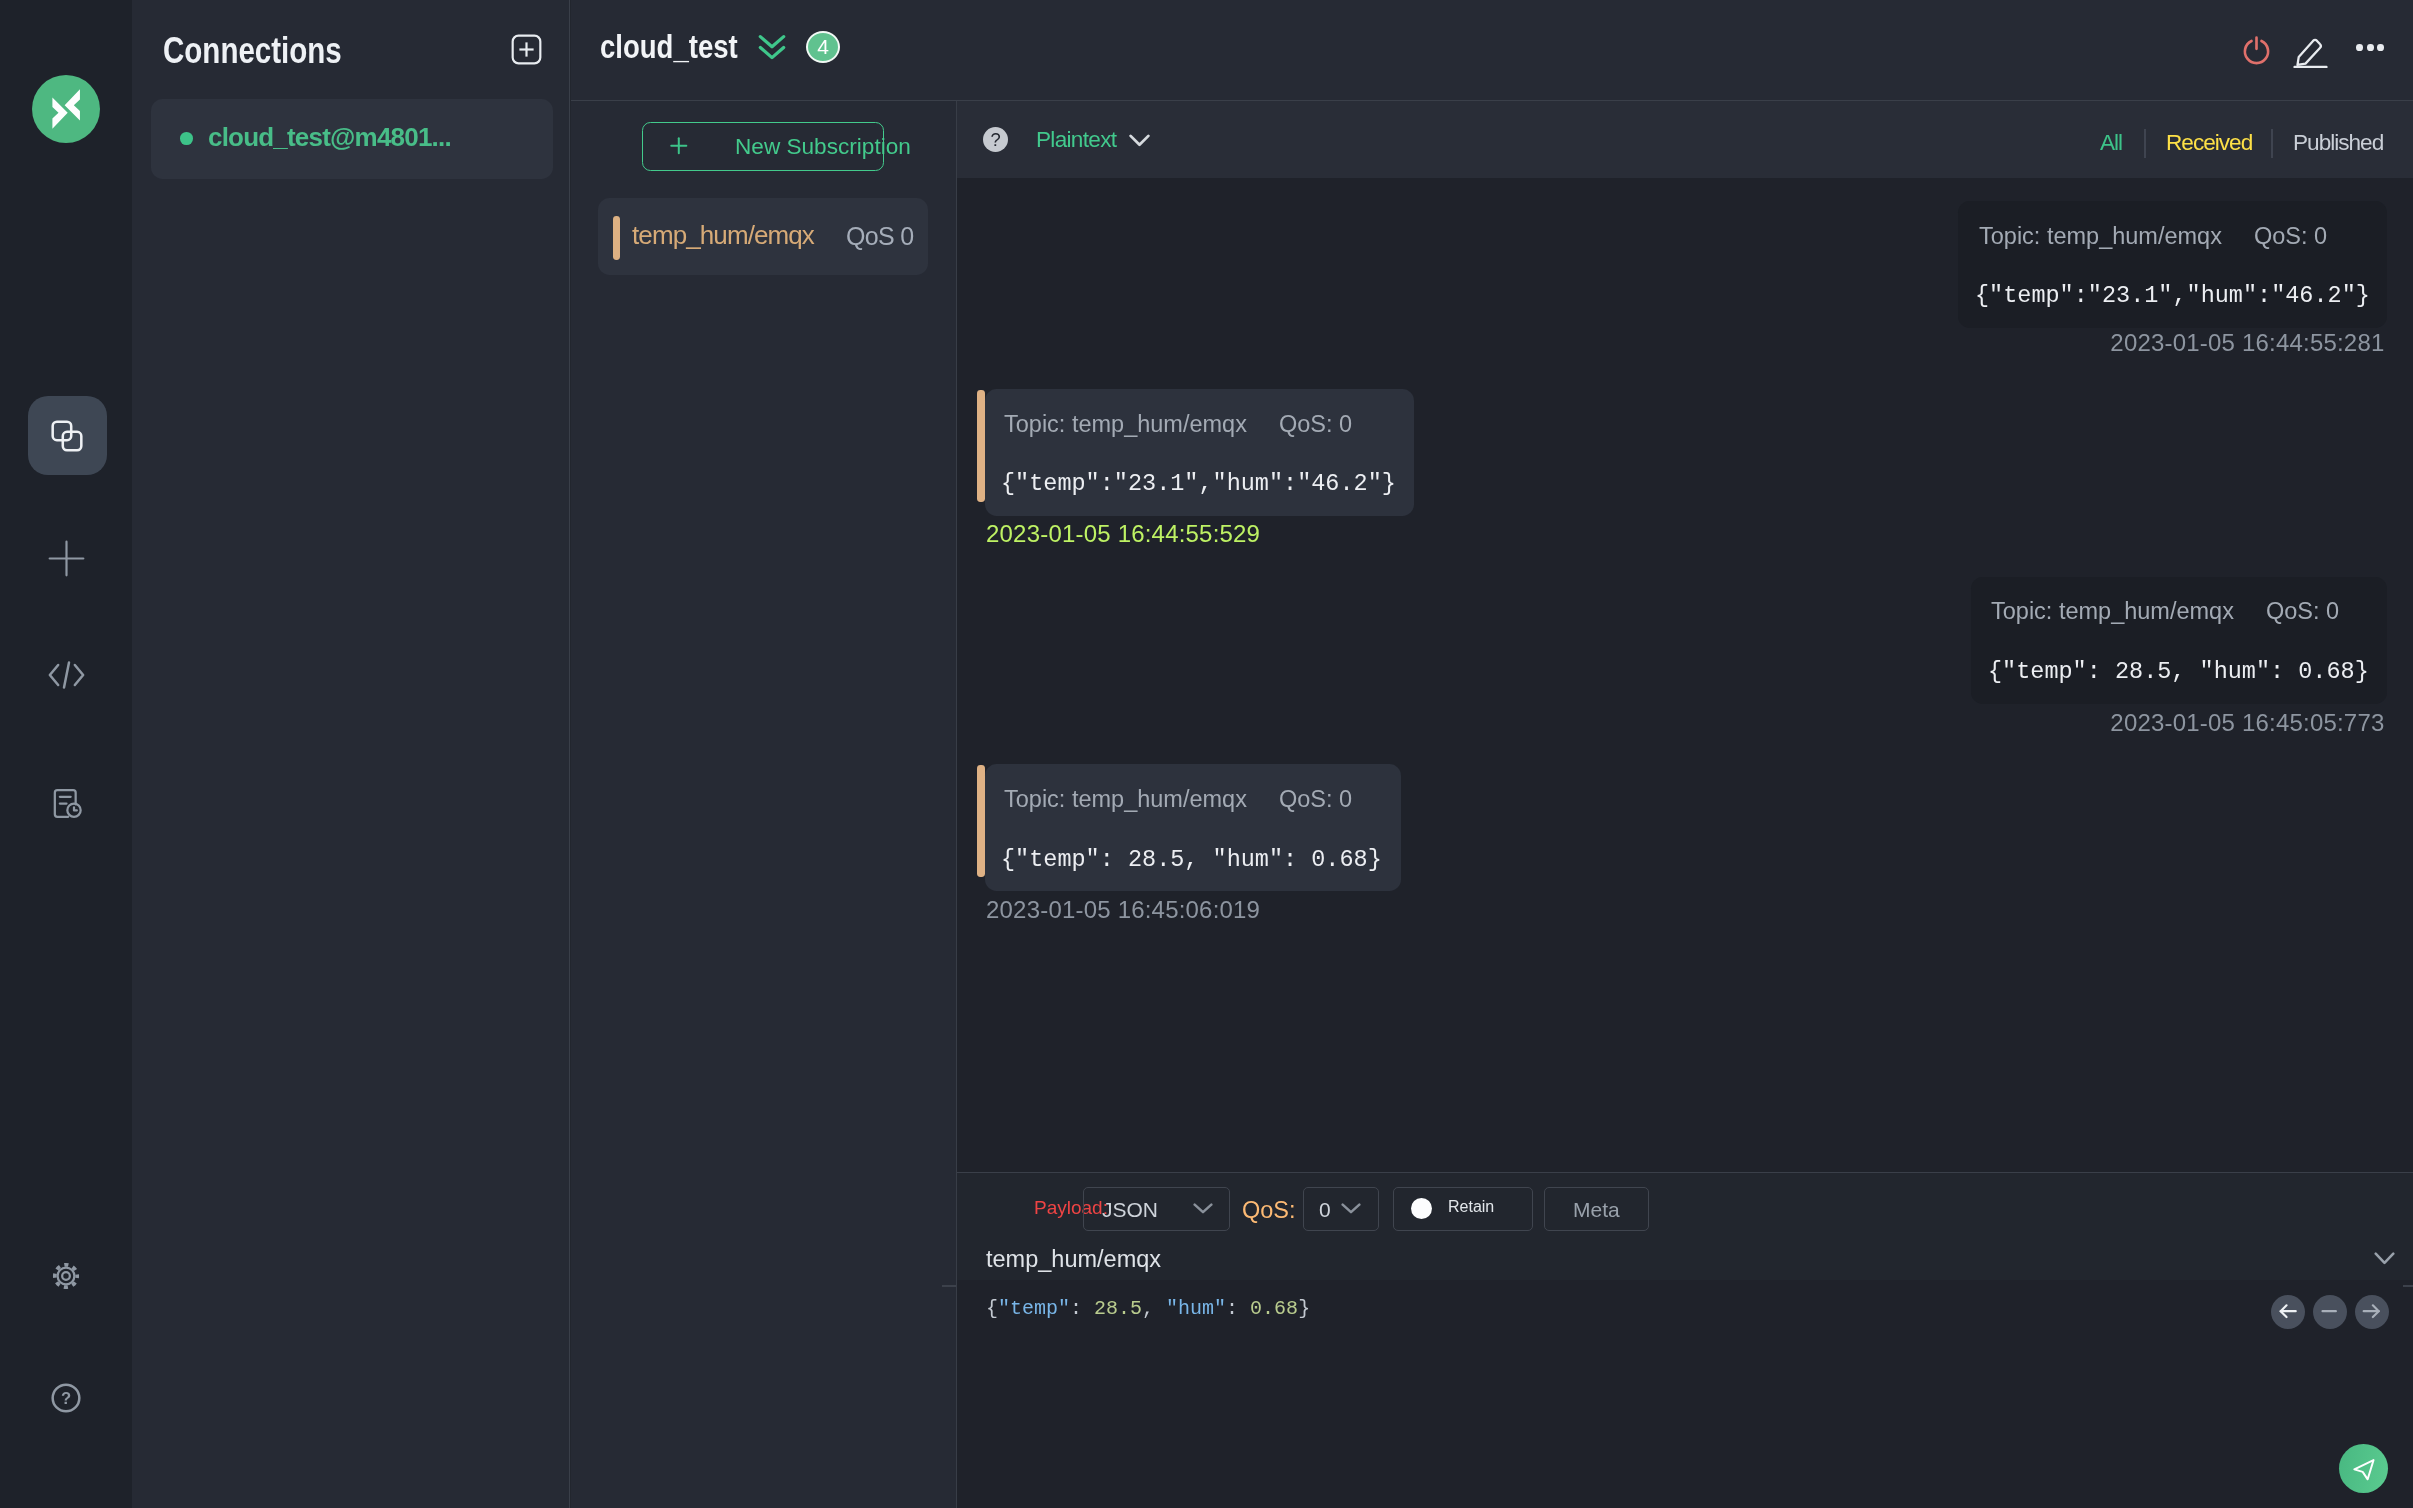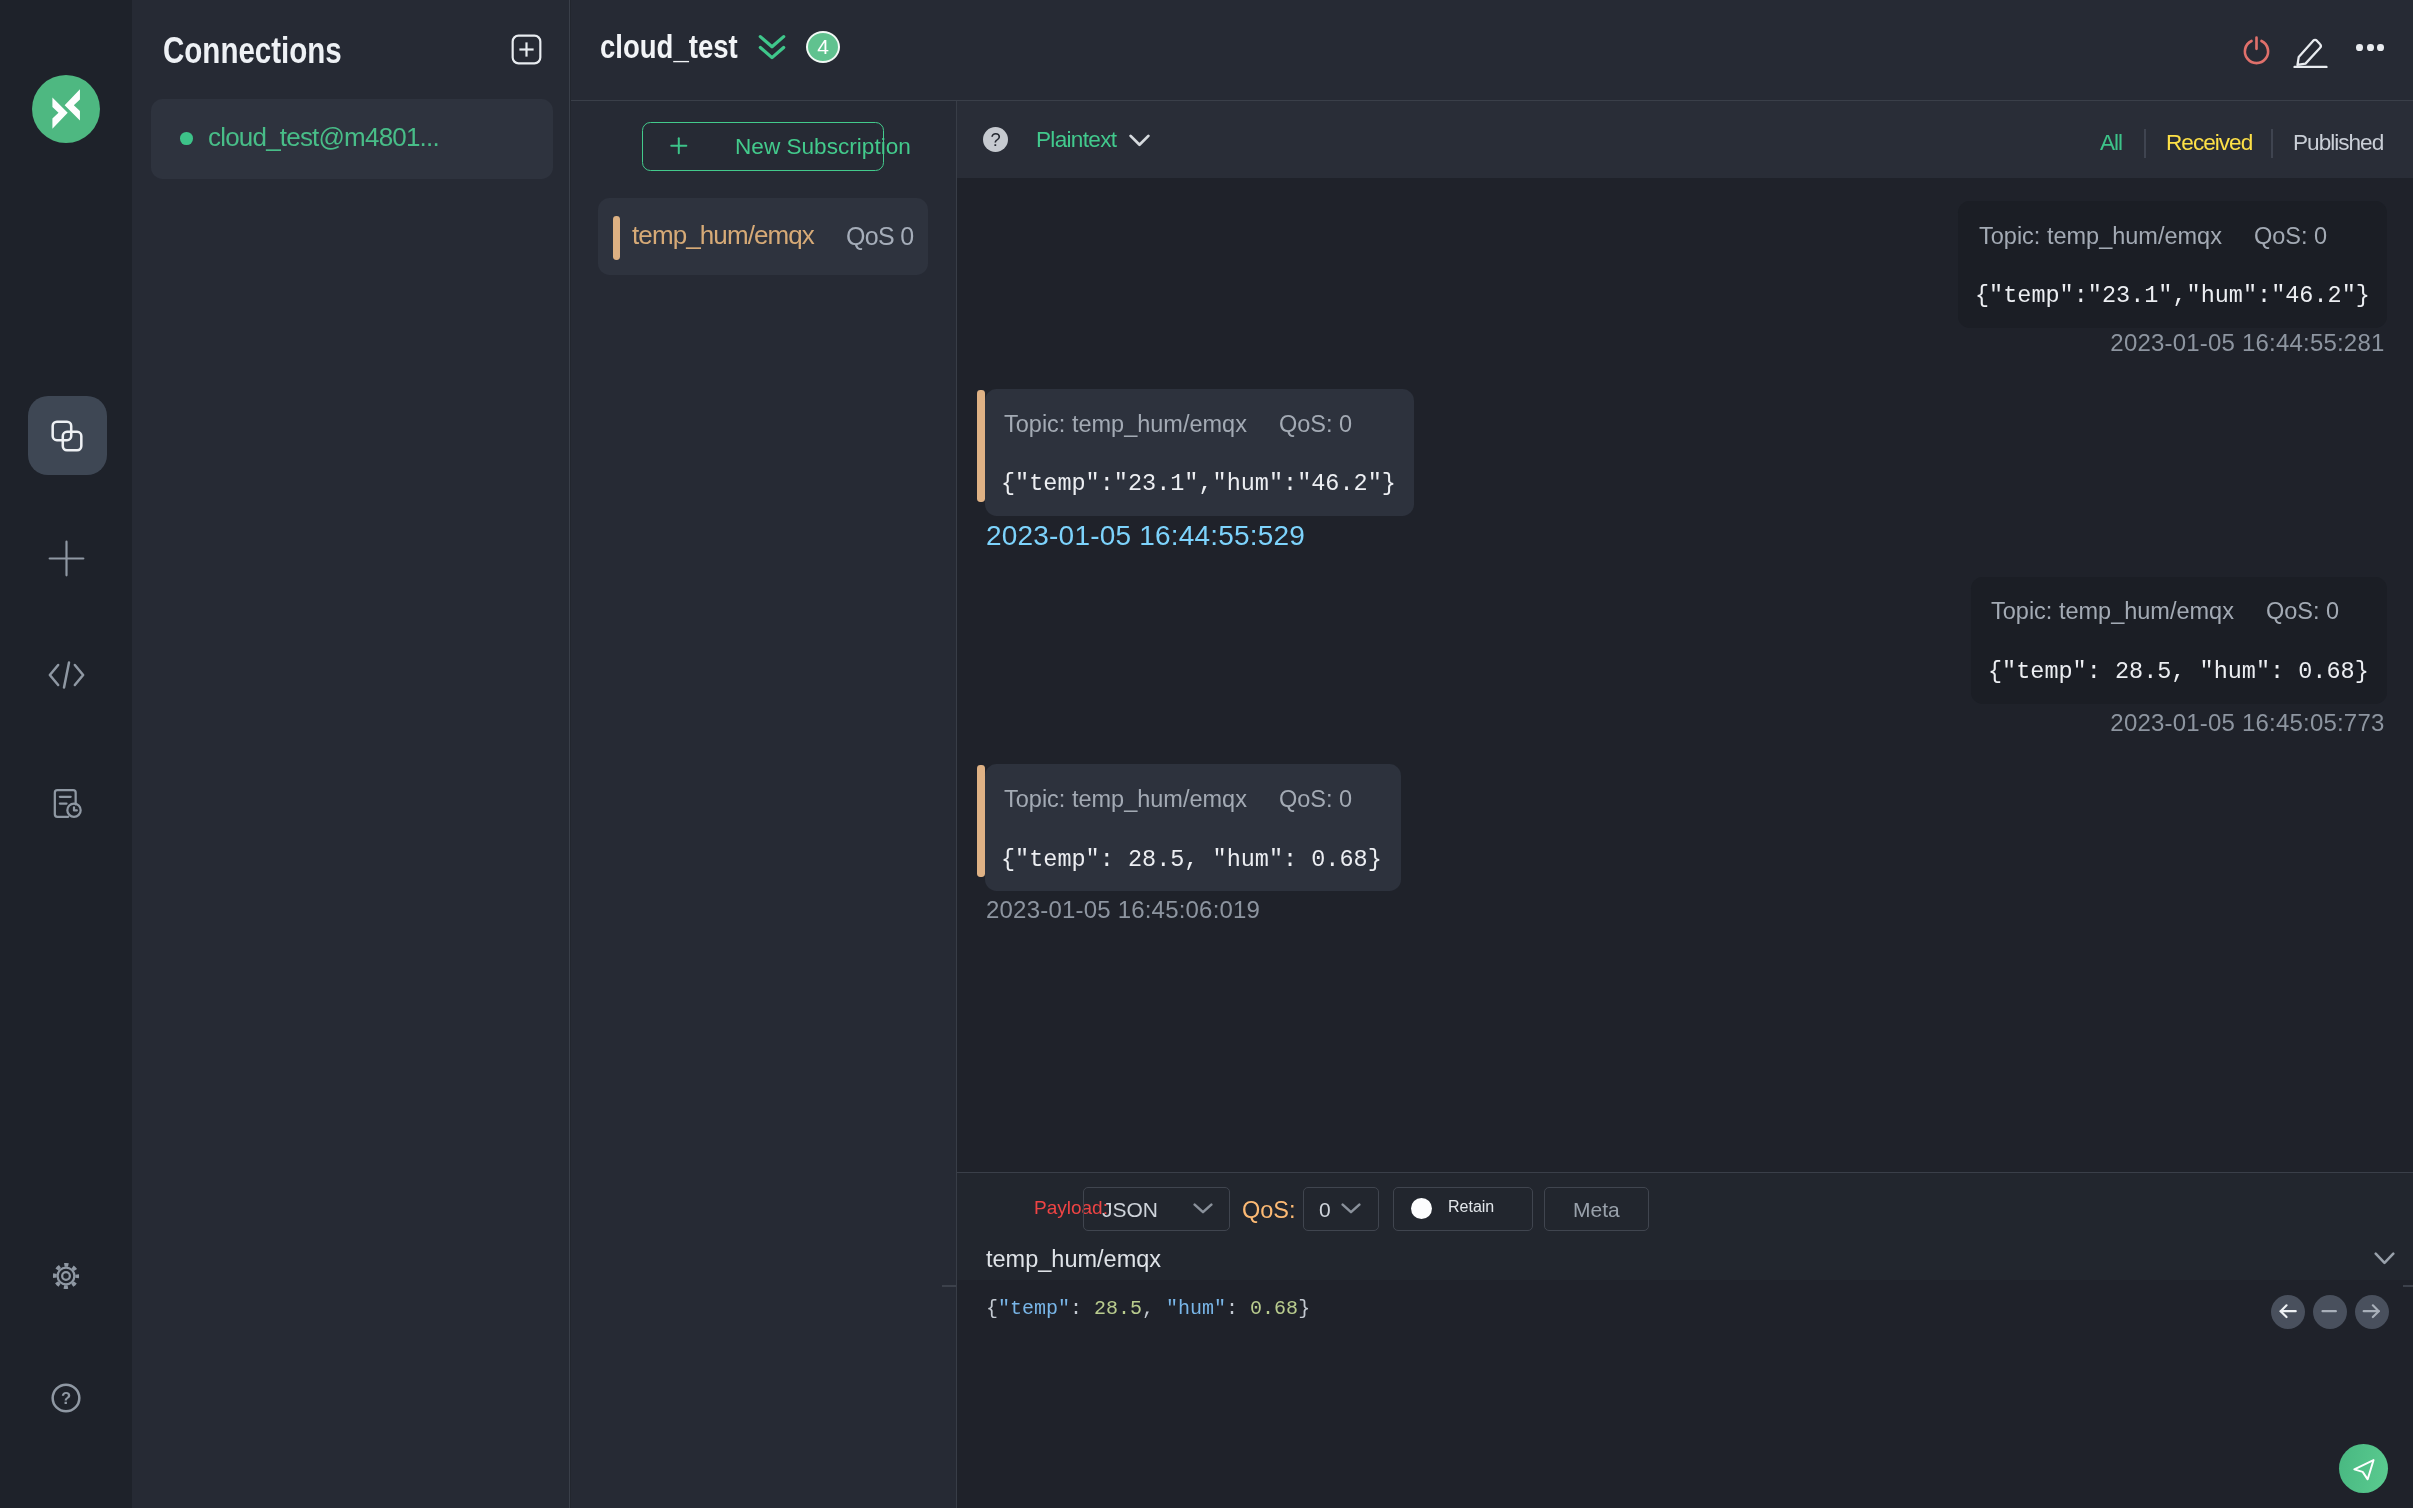--- a/index.html
+++ b/index.html
@@ -58,21 +58,21 @@
   <div class="abs" style="left:132px;top:0;width:437px;height:1508px;background:#262a34;border-right:0.8px solid #3a3f49"></div>
   <div class="abs" style="left:163px;top:30px;font-size:36px;font-weight:bold;color:#eef1f5;transform:scaleX(0.82);transform-origin:left top">Connections</div>
   <svg class="abs" style="left:511px;top:34px" width="31" height="31" viewBox="0 0 37 37" fill="none" stroke="#e8ecf0" stroke-width="2.6">
     <rect x="2" y="2" width="33" height="33" rx="7"></rect>
     <line x1="18.5" y1="10" x2="18.5" y2="27"></line>
     <line x1="10" y1="18.5" x2="27" y2="18.5"></line>
   </svg>
 
   <div class="abs" style="left:151px;top:99px;width:402px;height:80px;border-radius:11.7px;background:#2e333e"></div>
   <div class="abs" style="left:180px;top:132px;width:12.6px;height:12.6px;border-radius:50%;background:#3dc389"></div>
-  <div class="abs" style="left:208px;top:122px;font-size:26px;font-weight:400;color:#48bd88;letter-spacing:-0.8px">cloud_test@m4801...</div>
+  <div class="abs" style="left:208px;top:122px;font-size:26px;font-weight:700;color:#48bd88;letter-spacing:-0.8px">cloud_test@m4801...</div>
 
   <div class="abs" style="left:571px;top:0;width:1843px;height:100px;background:#262a34;border-bottom:0.8px solid #3a3f49"></div>
   <div class="abs" style="left:600px;top:27px;font-size:34px;font-weight:bold;color:#f2f4f7;transform:scaleX(0.81);transform-origin:left top">cloud_test</div>
   <svg class="abs" style="left:758px;top:34px" width="28" height="27" viewBox="0 0 36 34" fill="none" stroke="#3fc78b" stroke-width="4.2" stroke-linecap="round" stroke-linejoin="round">
     <polyline points="3,3 18,16 33,3"></polyline>
     <polyline points="3,17 18,30 33,17"></polyline>
   </svg>
   <div class="abs" style="left:806px;top:31px;width:34px;height:32px;border-radius:50%;background:#60c28f;border:2.1px solid #f2f9f5;box-sizing:border-box;color:#fff;font-size:21px;font-weight:500;text-align:center;line-height:28px">4</div>
 
   <svg class="abs" style="left:2242px;top:36px" width="29" height="29" viewBox="0 0 35 35" fill="none" stroke="#e0706b" stroke-width="3.2" stroke-linecap="round">
@@ -117,21 +117,21 @@
 
   <div class="abs" style="left:1958px;top:201px;width:429px;height:127px;border-radius:11.7px;background:#1b1e25"></div>
   <div class="abs" style="left:1979px;top:223px;font-size:23.5px;color:#a3aab4">Topic: temp_hum/emqx<span style="display:inline-block;width:32px"></span>QoS: 0</div>
   <div class="abs mono" style="left:1975px;top:282px;font-size:23.5px;font-weight:500;color:#eceef2">{"temp":"23.1","hum":"46.2"}</div>
   <div class="abs" style="right:28.5px;top:329px;font-size:24px;color:#8d95a0;letter-spacing:0.2px">2023-01-05 16:44:55:281</div>
 
   <div class="abs" style="left:977px;top:390px;width:7.5px;height:112px;border-radius:3.4px;background:#dfb285"></div>
   <div class="abs" style="left:985px;top:389px;width:429px;height:127px;border-radius:11.7px;background:#2d323d"></div>
   <div class="abs" style="left:1004px;top:411px;font-size:23.5px;color:#a3aab4">Topic: temp_hum/emqx<span style="display:inline-block;width:32px"></span>QoS: 0</div>
   <div class="abs mono" style="left:1001px;top:470px;font-size:23.5px;font-weight:500;color:#eceef2">{"temp":"23.1","hum":"46.2"}</div>
-  <div class="abs" style="left:986px;top:520px;font-size:28px;color:#7dd3fc;letter-spacing:0.2px">2023-01-05 16:44:55:529</div>
+  <div class="abs" style="left:986px;top:520px;font-size:24px;color:#bef264;letter-spacing:0.2px">2023-01-05 16:44:55:529</div>
 
   <div class="abs" style="left:1971px;top:577px;width:416px;height:127px;border-radius:11.7px;background:#1b1e25"></div>
   <div class="abs" style="left:1991px;top:598px;font-size:23.5px;color:#a3aab4">Topic: temp_hum/emqx<span style="display:inline-block;width:32px"></span>QoS: 0</div>
   <div class="abs mono" style="left:1988px;top:658px;font-size:23.5px;font-weight:500;color:#eceef2">{"temp": 28.5, "hum": 0.68}</div>
   <div class="abs" style="right:28.5px;top:709px;font-size:24px;color:#8d95a0;letter-spacing:0.2px">2023-01-05 16:45:05:773</div>
 
   <div class="abs" style="left:977px;top:765px;width:7.5px;height:112px;border-radius:3.4px;background:#dfb285"></div>
   <div class="abs" style="left:985px;top:764px;width:416px;height:127px;border-radius:11.7px;background:#2d323d"></div>
   <div class="abs" style="left:1004px;top:786px;font-size:23.5px;color:#a3aab4">Topic: temp_hum/emqx<span style="display:inline-block;width:32px"></span>QoS: 0</div>
   <div class="abs mono" style="left:1001px;top:846px;font-size:23.5px;font-weight:500;color:#eceef2">{"temp": 28.5, "hum": 0.68}</div>

